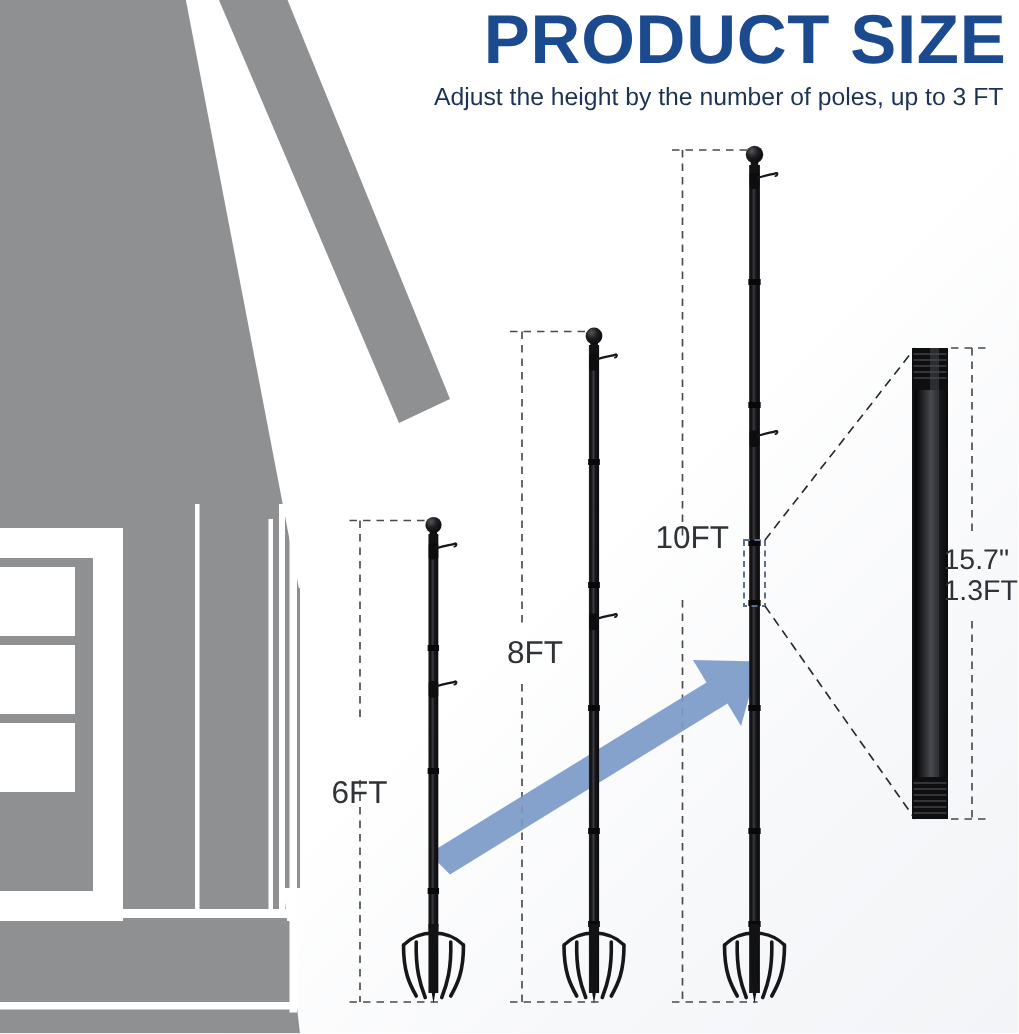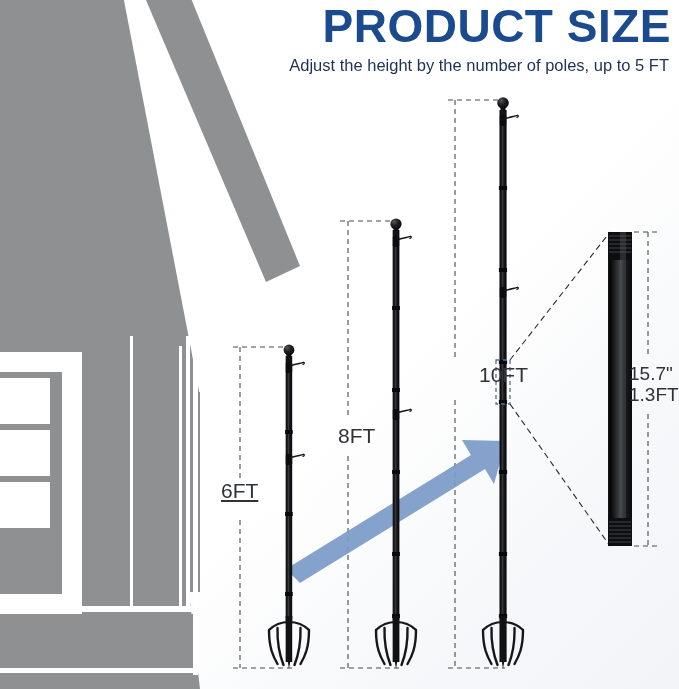--- a/index.html
+++ b/index.html
@@ -50,23 +50,23 @@
 
   
   .meas-label {
     position: absolute;
     color: #2f3237;
     font-size: 21px;
     font-weight: normal;
     white-space: nowrap;
     line-height: 1.05;
   }
-  #label-6ft { left: 221px; top: 480px; text-decoration: underline; }
+  #label-6ft { left: 221px; top: 518px; }
   #label-8ft { left: 330px; top: 425px; margin-left: 8px; }
-  #label-10ft { left: 437px; top: 364px; margin-left: 42px; }
+  #label-10ft { left: 437px; top: 348px; }
   #label-inset {
     left: 629px;
     top: 363px;
     font-size: 19px;
     line-height: 1.12;
   }
   #label-inset span { display: block; }
 
   
   #diagram {
@@ -107,21 +107,21 @@
     <rect x="186" y="336" width="4" height="274" fill="#ffffff"></rect>
 
     <rect x="-10" y="614" width="206" height="56" fill="#8f9092"></rect>
     <rect x="-10" y="606" width="206" height="6" fill="#ffffff"></rect>
     <rect x="-10" y="668" width="206" height="5" fill="#ffffff"></rect>
 
     <rect x="193" y="330" width="5" height="345" fill="#ffffff"></rect>
   </svg>
 
   <div id="title">PRODUCT SIZE</div>
-  <div id="subtitle">Adjust the height by the number of poles, up to 5 FT</div>
+  <div id="subtitle">Adjust the height by the number of poles, up to 3 FT</div>
 
   <svg id="diagram" viewBox="0 0 679 689">
     <defs>
 
       <linearGradient id="poleGrad" x1="0" y1="0" x2="1" y2="0">
         <stop offset="0%" stop-color="#2b2b2e"></stop>
         <stop offset="18%" stop-color="#0c0c0d"></stop>
         <stop offset="45%" stop-color="#3a3a3f"></stop>
         <stop offset="62%" stop-color="#17171a"></stop>
         <stop offset="100%" stop-color="#0a0a0b"></stop>

